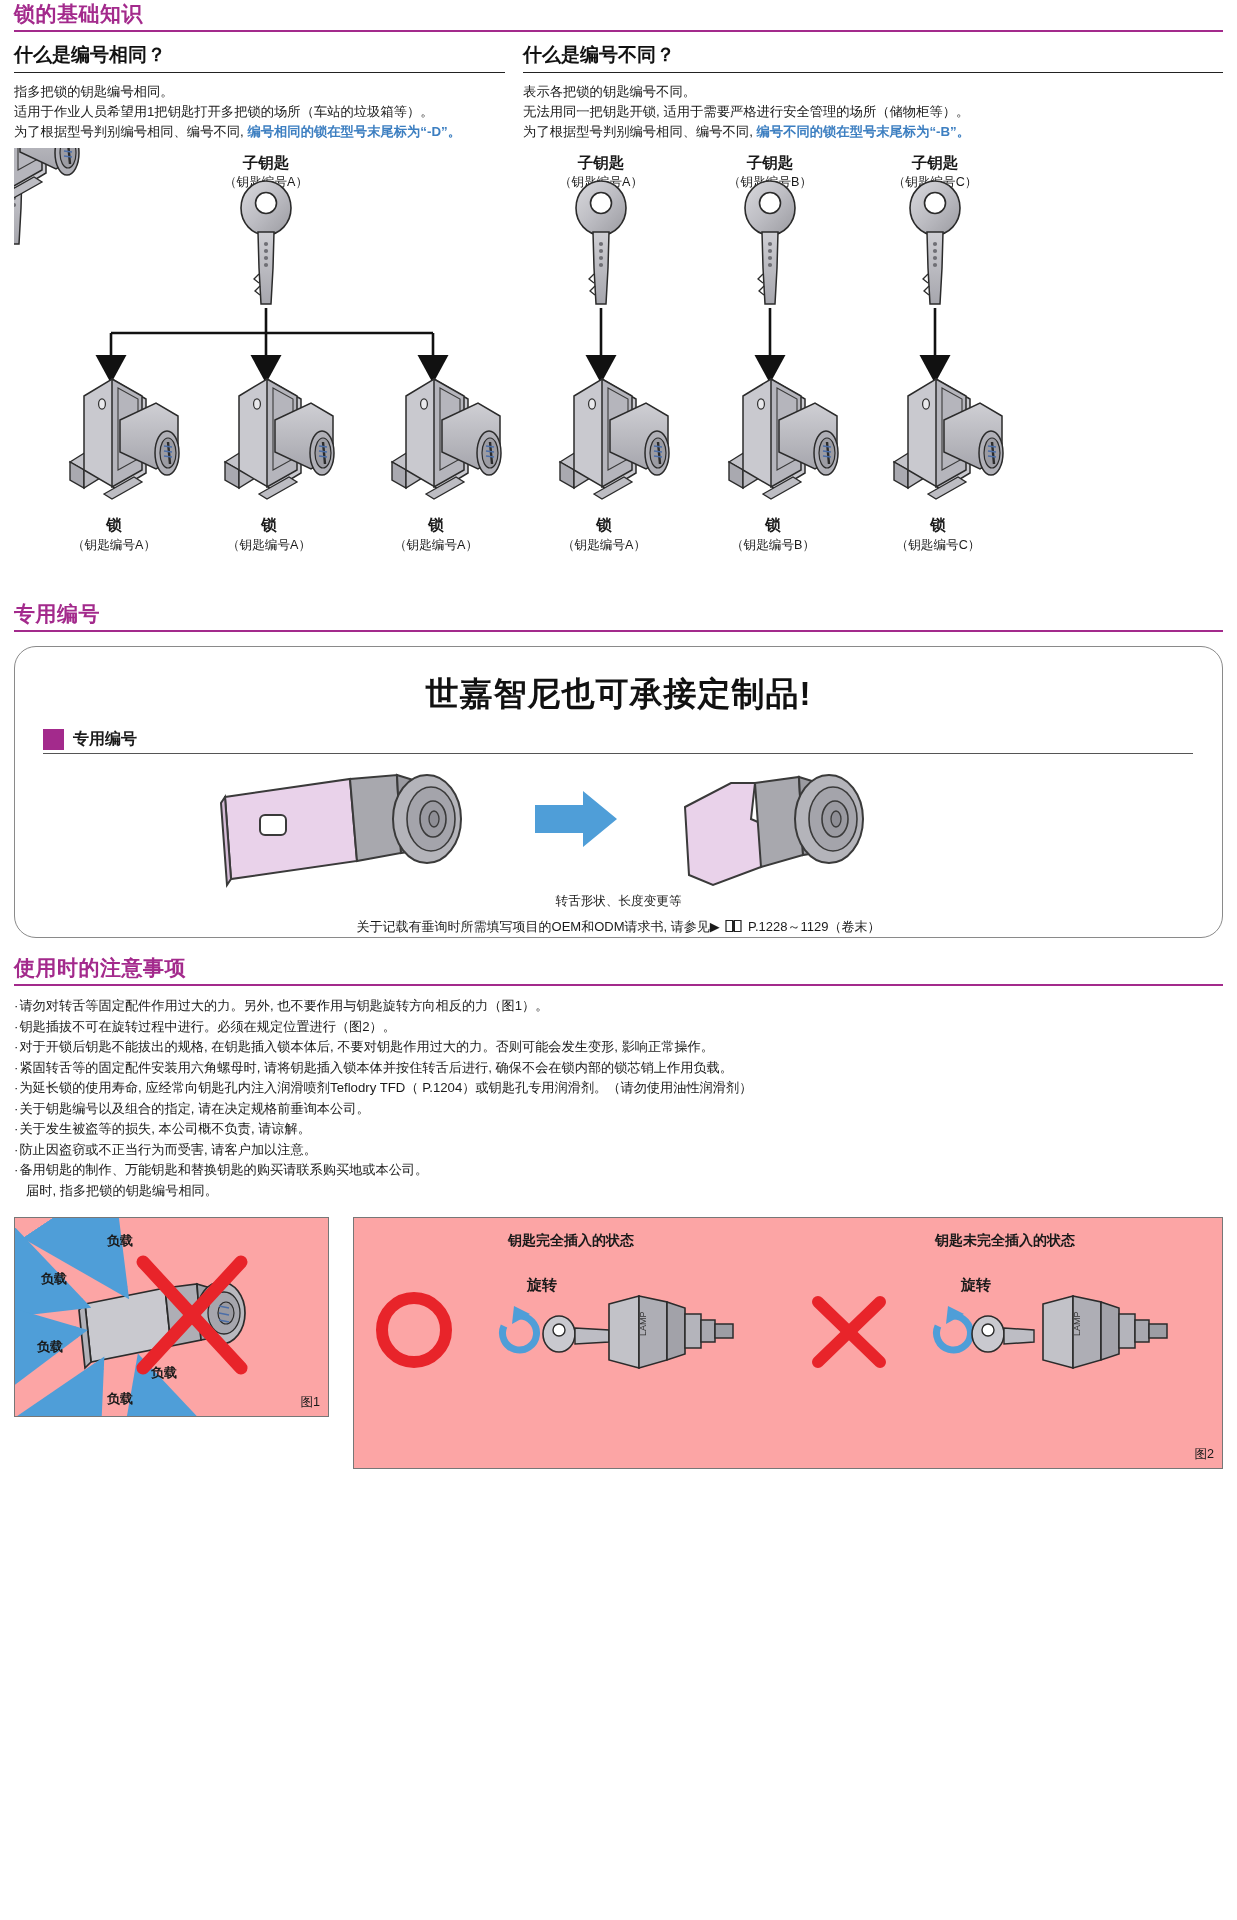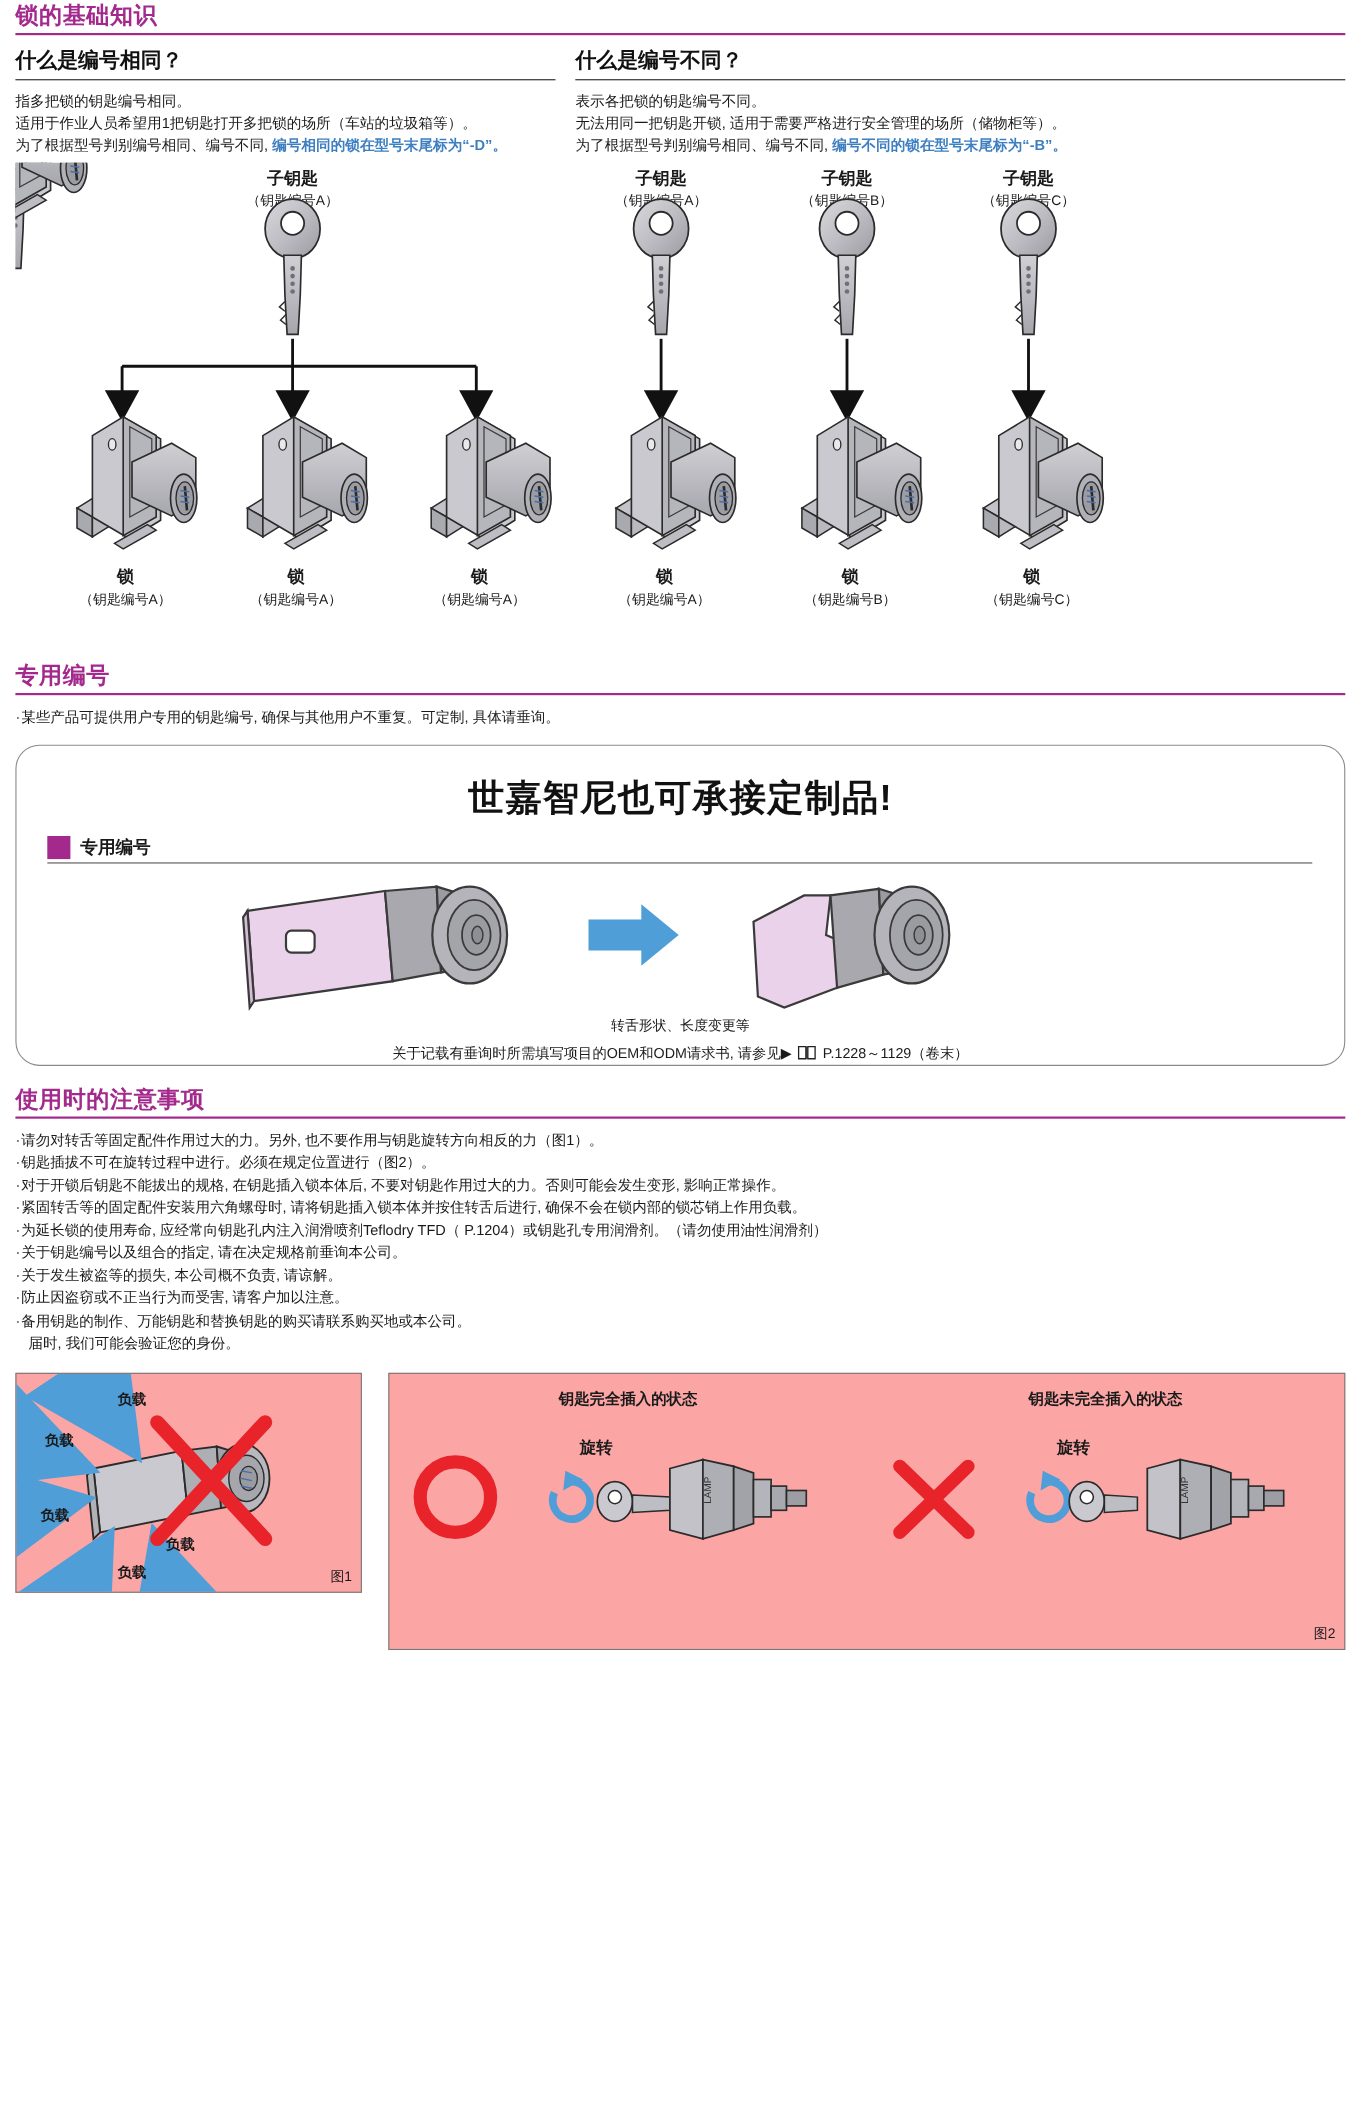--- a/index.html
+++ b/index.html
@@ -227,23 +227,20 @@
     </div>
     <div class="lockcap" style="position:absolute;left:854px;top:366px;width:140px;">
       <div class="t1">锁</div>
       <div class="t2">（钥匙编号C）</div>
     </div>
   </div>
 
   <div style="margin-top:22px;">
     <div class="sec-title">专用编号</div>
     <div class="sec-rule"></div>
-    <div class="bullets">
-      <div class="li">某些产品可提供用户专用的钥匙编号, 确保与其他用户不重复。可定制, 具体请垂询。</div>
-    </div>
   </div>
 
   <div class="banner">
     <div class="banner-h">世嘉智尼也可承接定制品!</div>
 
     <div class="spec-tag">
       <span class="spec-sq"></span>
       <span class="spec-tx">专用编号</span>
     </div>
     <div class="spec-underline"></div>
@@ -298,21 +295,21 @@
     <div class="bullets">
       <div class="li">请勿对转舌等固定配件作用过大的力。另外, 也不要作用与钥匙旋转方向相反的力（图1）。</div>
       <div class="li">钥匙插拔不可在旋转过程中进行。必须在规定位置进行（图2）。</div>
       <div class="li">对于开锁后钥匙不能拔出的规格, 在钥匙插入锁本体后, 不要对钥匙作用过大的力。否则可能会发生变形, 影响正常操作。</div>
       <div class="li">紧固转舌等的固定配件安装用六角螺母时, 请将钥匙插入锁本体并按住转舌后进行, 确保不会在锁内部的锁芯销上作用负载。</div>
       <div class="li">为延长锁的使用寿命, 应经常向钥匙孔内注入润滑喷剂Teflodry TFD（ P.1204）或钥匙孔专用润滑剂。（请勿使用油性润滑剂）</div>
       <div class="li">关于钥匙编号以及组合的指定, 请在决定规格前垂询本公司。</div>
       <div class="li">关于发生被盗等的损失, 本公司概不负责, 请谅解。</div>
       <div class="li">防止因盗窃或不正当行为而受害, 请客户加以注意。</div>
       <div class="li">备用钥匙的制作、万能钥匙和替换钥匙的购买请联系购买地或本公司。</div>
-      <div class="li noB">届时, 我们可能会验证您的身份。</div>
+      <div class="li noB">届时, 指多把锁的钥匙编号相同。</div>
     </div>
   </div>
 
   <div class="figs">
 
     <div class="figbox fig1">
       <svg width="313" height="198" viewBox="0 0 313 198">
         <defs>
           <marker id="bArr" markerWidth="10" markerHeight="10" refX="9" refY="5" orient="auto">
             <path d="M0,0 L10,5 L0,10 z" fill="#4f9ed8"></path>

